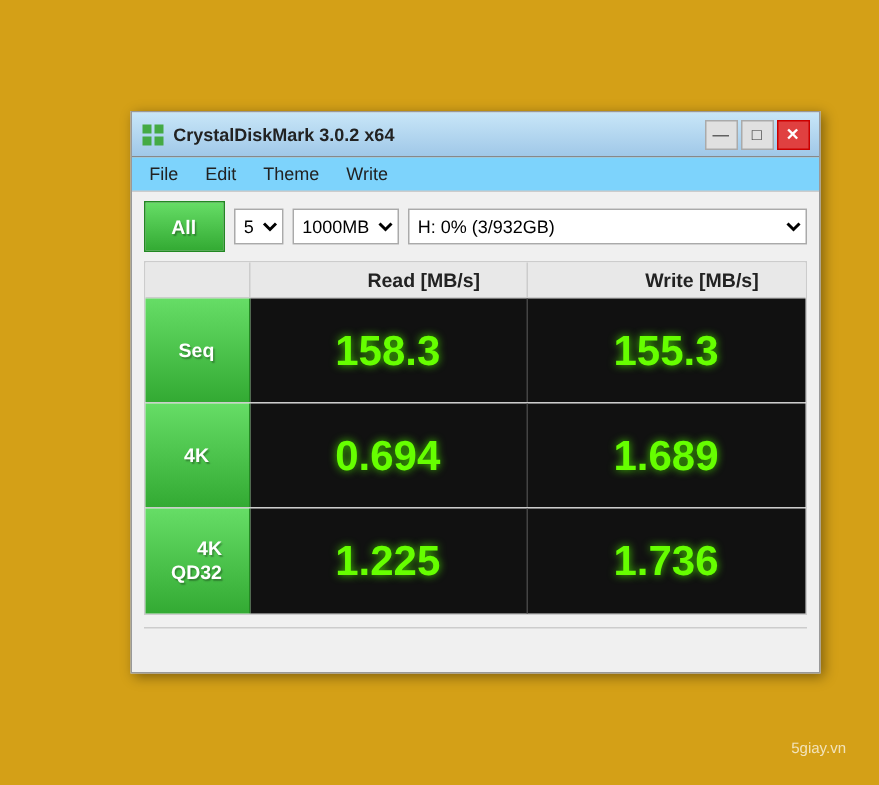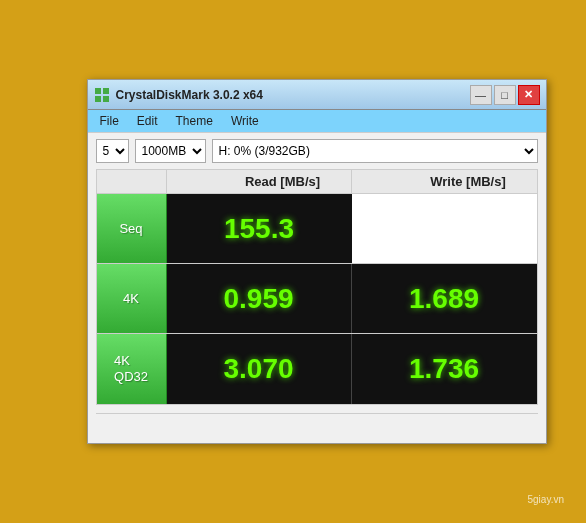--- a/index.html
+++ b/index.html
@@ -136,26 +136,26 @@
       grid-template-columns: 70px 1fr 1fr;
       border-bottom: 1px solid #ccc;
       height: 70px;
     }
     .grid-row:last-child { border-bottom: none; }
     .row-label {
       background: linear-gradient(to bottom, #66dd66, #33aa33);
       display: flex;
       align-items: center;
       justify-content: center;
-      font-weight: normal;
+      font-weight: bold;
       font-size: 13px;
       color: white;
       text-shadow: 1px 1px 1px rgba(0,0,0,0.3);
       border-right: 1px solid #228822;
-      text-align: left;
+      text-align: right;
       line-height: 1.2;
     }
     .row-value {
       background: #111;
       display: flex;
       align-items: center;
       justify-content: center;
       font-size: 28px;
       font-weight: bold;
       color: #66ff00;
@@ -204,20 +204,21 @@
   </div>
 
   <div class="menu-bar">
     <span class="menu-item">File</span>
     <span class="menu-item">Edit</span>
     <span class="menu-item">Theme</span>
     <span class="menu-item">Write</span>
   </div>
 
   <div class="toolbar">
+    <button class="all-btn">All</button>
     <select>
       <option>5</option>
       <option>1</option>
       <option>2</option>
       <option>3</option>
     </select>
     <select>
       <option>1000MB</option>
       <option>100MB</option>
       <option>500MB</option>
@@ -232,33 +233,34 @@
   <div class="benchmark-grid">
 
     <div class="grid-header">
       <div class="grid-header-cell"></div>
       <div class="grid-header-cell">Read [MB/s]</div>
       <div class="grid-header-cell">Write [MB/s]</div>
     </div>
 
     <div class="grid-row">
       <div class="row-label">Seq</div>
+      <div class="row-value">158.3</div>
       <div class="row-value">155.3</div>
     </div>
 
 
     <div class="grid-row">
       <div class="row-label">4K</div>
-      <div class="row-value">0.959</div>
+      <div class="row-value">0.694</div>
       <div class="row-value">1.689</div>
     </div>
 
     <div class="grid-row">
       <div class="row-label">4K<br>QD32</div>
-      <div class="row-value">3.070</div>
+      <div class="row-value">1.225</div>
       <div class="row-value">1.736</div>
     </div>
   </div>
 
   <div class="status-bar"></div>
 </div>
 
 <div class="watermark">5giay.vn</div>
 
 </body></html>

